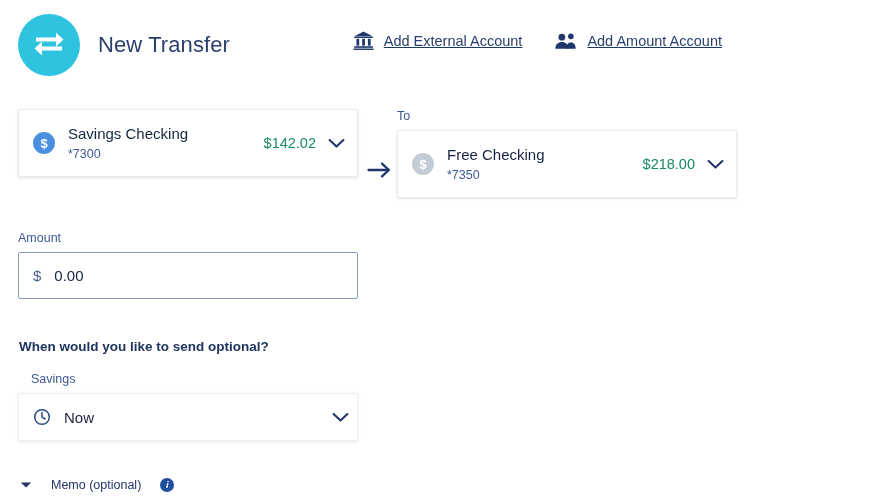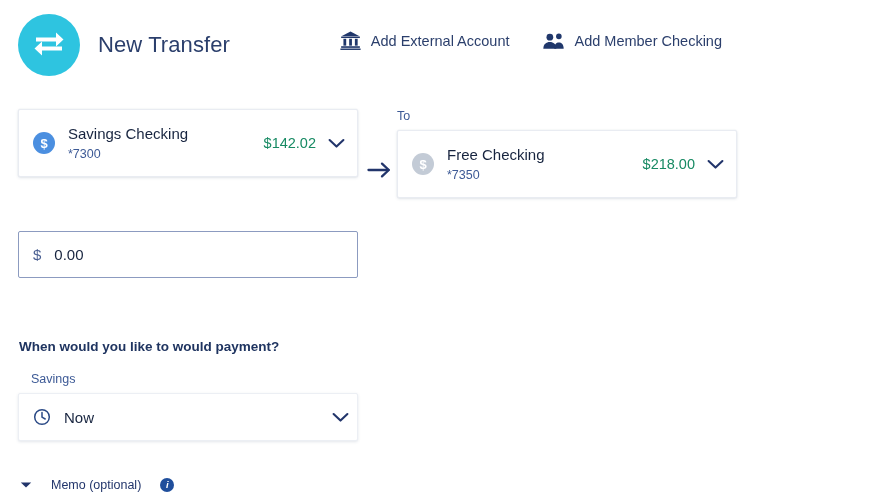--- a/index.html
+++ b/index.html
@@ -26,21 +26,21 @@
   .brand-title {
     margin-left: 18px;
     font-size: 22px;
     font-weight: 400;
     color: #2b3f6c;
     letter-spacing: .1px;
     white-space: nowrap;
   }
   .header-actions {
     position: absolute; right: 14px; top: 30px;
-    display: flex; align-items: center; gap: 32px;
+    display: flex; align-items: center; gap: 32px; text-decoration: underline;
   }
   .header-action {
     display: flex; align-items: center; gap: 10px;
     cursor: pointer;
     font-size: 14.5px; color: #2b3f6c; white-space: nowrap;
   }
   .header-action .hico { flex: 0 0 auto; display: flex; align-items: center; }
 
   
   .field-label {
@@ -168,21 +168,21 @@
 
       <div class="header-action">
         <span class="hico">
           <svg width="23" height="18" viewBox="0 0 24 18" aria-hidden="true">
             <circle cx="8.2" cy="5" r="3.5" fill="#20376b"></circle>
             <path d="M1.4 17 C1.4 12.3 4.4 10 8.2 10 C12 10 15 12.3 15 17 Z" fill="#20376b"></path>
             <circle cx="17.6" cy="4.2" r="2.9" fill="#20376b"></circle>
             <path d="M12.8 17 C12.8 12.6 15 10.6 17.6 10.6 C20.3 10.6 22.6 12.6 22.6 17 Z" fill="#20376b"></path>
           </svg>
         </span>
-        <span>Add Member Checking</span>
+        <span>Add Amount Account</span>
       </div>
 
     </div>
   </div>
 
   <div class="acct-col from">
     <div class="acct-card">
       <div class="acct-dollar">$</div>
       <div class="acct-text">
         <div class="acct-name">Savings Checking</div>
@@ -215,27 +215,28 @@
       <div class="acct-bal">$218.00</div>
       <div class="chev">
         <svg width="17" height="11" viewBox="0 0 17 11" aria-hidden="true">
           <path d="M1.6 2 L8.5 8.6 L15.4 2" fill="none" stroke="#22356b" stroke-width="2.1" stroke-linecap="round" stroke-linejoin="round"></path>
         </svg>
       </div>
     </div>
   </div>
 
   <div class="amount-block">
+    <div class="field-label">Amount</div>
     <div class="amount-input">
       <span class="amount-sym">$</span>
       <span class="amount-val">0.00</span>
     </div>
   </div>
 
-  <div class="sched-q">When would you like to would payment?</div>
+  <div class="sched-q">When would you like to send optional?</div>
 
   <div class="occurs-block">
     <div class="field-label occurs-label">Savings</div>
     <div class="select-card">
       <span class="select-ico">
         <svg width="18" height="18" viewBox="0 0 18 18" aria-hidden="true">
           <circle cx="9" cy="9" r="7.3" fill="none" stroke="#2b4a86" stroke-width="1.5"></circle>
           <path d="M9 4.6 V9.2 L12.2 11" fill="none" stroke="#2b4a86" stroke-width="1.5" stroke-linecap="round" stroke-linejoin="round"></path>
         </svg>
       </span>

